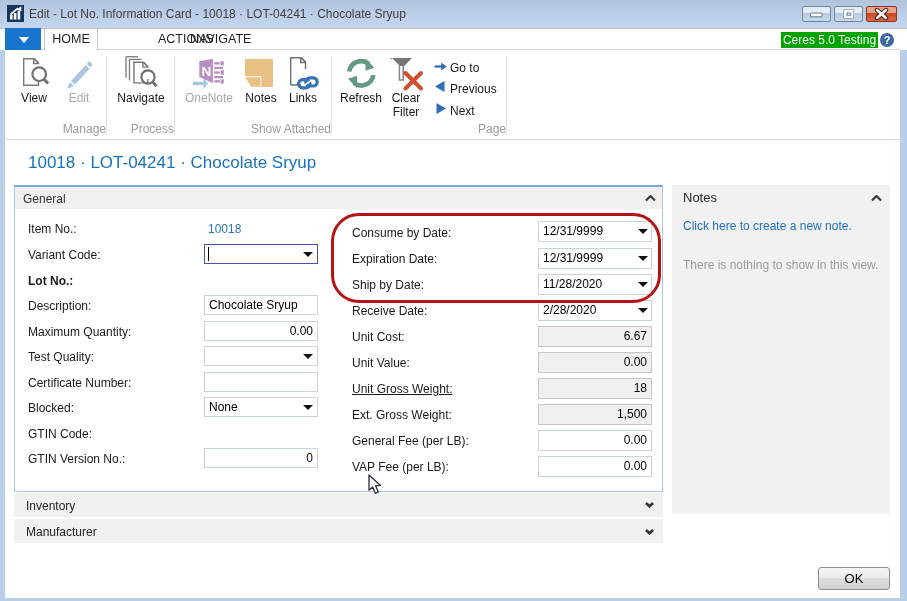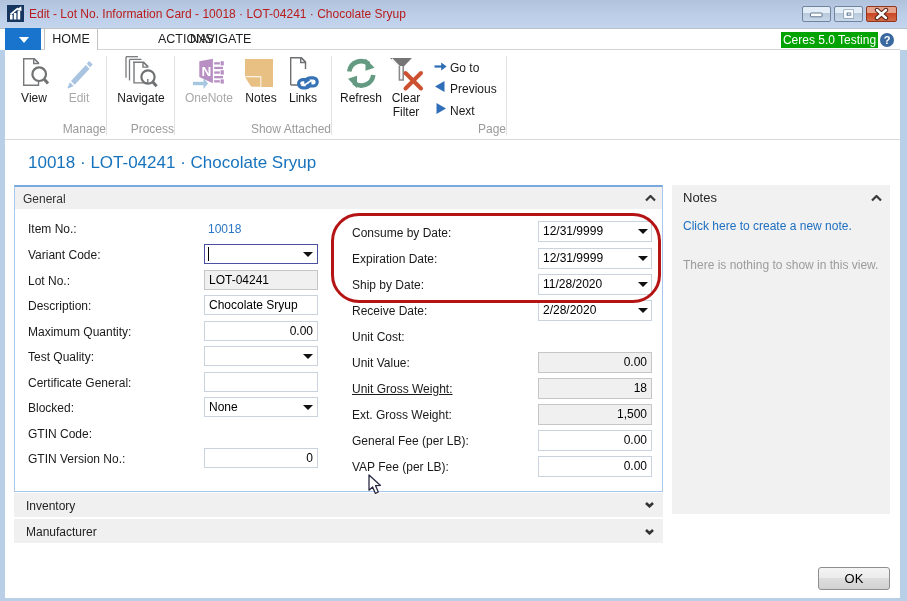--- a/index.html
+++ b/index.html
@@ -4,21 +4,21 @@
 *{margin:0;padding:0;box-sizing:border-box;}
 html,body{width:907px;height:601px;background:#fff;font-family:"Liberation Sans",sans-serif;overflow:hidden;}
 #win{position:relative;width:907px;height:601px;background:#fff;overflow:hidden;}
 .abs{position:absolute;} svg{display:block;}
 
 #titlebar{left:0;top:0;width:907px;height:28px;background:linear-gradient(#b0c2dc,#bccee8 55%,#c4d6ee);}
 #frameL{left:0;top:28px;width:5px;height:573px;background:#b9cfe8;}
 #frameR{left:900px;top:28px;width:7px;height:573px;background:#b9cfe8;}
 #frameB{left:0;top:598px;width:907px;height:3px;background:#b9cfe8;}
 #appicon{left:7px;top:5px;width:17px;height:17px;background:#16365f;}
-#titletext{left:29px;top:7px;font-size:12px;color:#b91c1c;}
+#titletext{left:29px;top:7px;font-size:12px;color:#404040;}
 .winbtn{top:6px;height:16px;border:1px solid #70859d;border-radius:2px;}
 #btnmin{left:802px;width:29px;background:linear-gradient(#e3edf8 45%,#b9cadd 45%,#c8d8ea);}
 #btnmax{left:834px;width:29px;background:linear-gradient(#e3edf8 45%,#b9cadd 45%,#c8d8ea);}
 #btnclose{left:866px;width:31px;background:linear-gradient(#e5a38d 45%,#ca4524 45%,#d26b48);border-color:#92351b;}
 
 #tabstrip{left:0;top:28px;width:907px;height:22px;background:#fff;border-top:1px solid #b7bfc9;}
 #tabline{left:5px;top:49px;width:895px;height:1px;background:#d4d4d4;}
 #menubtn{left:5px;top:28px;width:36px;height:22px;background:#1874cd;}
 #menutri{left:19px;top:37px;width:0;height:0;border-left:5px solid transparent;border-right:5px solid transparent;border-top:6px solid #fff;}
 #hometab{left:44px;top:28px;width:54px;height:22px;background:#fff;border:1px solid #c3c3c3;border-bottom:none;text-align:center;line-height:21px;font-size:12.5px;color:#1e1e1e;}
@@ -234,30 +234,29 @@
         <path d="M1,5.5 L5.5,1 L10,5.5" fill="none" stroke="#3a3a3a" stroke-width="2.2"></path>
       </svg>
     </div>
 
   <div class="abs lbl" style="left:28px;top:222px;">Item No.:</div>
   <div class="abs lbl" style="left:208px;top:222px;color:#2a76c6;">10018</div>
   <div class="abs lbl" style="left:28px;top:248px;">Variant Code:</div>
   <div class="abs fld" style="top:244px;border-color:#4a50a2;"></div>
   <div class="abs" style="left:208px;top:247px;width:1px;height:14px;background:#000;"></div>
   <div class="abs ddarrow" style="left:303px;top:252px;"></div>
-  <div class="abs lbl" style="left:28px;top:274px;">Lot No.:</div>
-  <div class="abs fld gray" style="top:270px;">LOT-04241</div>
+  <div class="abs lbl" style="left:28px;top:274px;font-weight:bold;">Lot No.:</div>
   <div class="abs lbl" style="left:28px;top:299px;">Description:</div>
   <div class="abs fld" style="top:295px;">Chocolate Sryup</div>
   <div class="abs lbl" style="left:28px;top:325px;">Maximum Quantity:</div>
   <div class="abs fld num" style="top:321px;">0.00</div>
   <div class="abs lbl" style="left:28px;top:350px;">Test Quality:</div>
   <div class="abs fld" style="top:346px;"></div>
   <div class="abs ddarrow" style="left:303px;top:354px;"></div>
-  <div class="abs lbl" style="left:28px;top:376px;">Certificate General:</div>
+  <div class="abs lbl" style="left:28px;top:376px;">Certificate Number:</div>
   <div class="abs fld" style="top:372px;"></div>
   <div class="abs lbl" style="left:28px;top:401px;">Blocked:</div>
   <div class="abs fld" style="top:397px;">None</div>
   <div class="abs ddarrow" style="left:303px;top:405px;"></div>
   <div class="abs lbl" style="left:28px;top:427px;">GTIN Code:</div>
   <div class="abs lbl" style="left:28px;top:452px;">GTIN Version No.:</div>
   <div class="abs fld num" style="top:448px;">0</div>
 
   <div class="abs lbl" style="left:352px;top:226px;">Consume by Date:</div>
   <div class="abs fld fldR" style="top:221px;">12/31/9999</div>
@@ -265,20 +264,21 @@
   <div class="abs lbl" style="left:352px;top:252px;">Expiration Date:</div>
   <div class="abs fld fldR" style="top:248px;">12/31/9999</div>
   <div class="abs ddarrow" style="left:638px;top:256px;"></div>
   <div class="abs lbl" style="left:352px;top:278px;">Ship by Date:</div>
   <div class="abs fld fldR" style="top:274px;">11/28/2020</div>
   <div class="abs ddarrow" style="left:638px;top:282px;"></div>
   <div class="abs lbl" style="left:352px;top:304px;">Receive Date:</div>
   <div class="abs fld fldR" style="top:300px;">2/28/2020</div>
   <div class="abs ddarrow" style="left:638px;top:308px;"></div>
   <div class="abs lbl" style="left:352px;top:330px;">Unit Cost:</div>
+  <div class="abs fld fldR gray num" style="top:326px;">6.67</div>
   <div class="abs lbl" style="left:352px;top:356px;">Unit Value:</div>
   <div class="abs fld fldR gray num" style="top:352px;">0.00</div>
   <div class="abs lbl" style="left:352px;top:382px;text-decoration:underline;">Unit Gross Weight:</div>
   <div class="abs fld fldR gray num" style="top:378px;">18</div>
   <div class="abs lbl" style="left:352px;top:408px;">Ext. Gross Weight:</div>
   <div class="abs fld fldR gray num" style="top:404px;">1,500</div>
   <div class="abs lbl" style="left:352px;top:434px;">General Fee (per LB):</div>
   <div class="abs fld fldR num" style="top:430px;">0.00</div>
   <div class="abs lbl" style="left:352px;top:460px;">VAP Fee (per LB):</div>
   <div class="abs fld fldR num" style="top:456px;">0.00</div>

